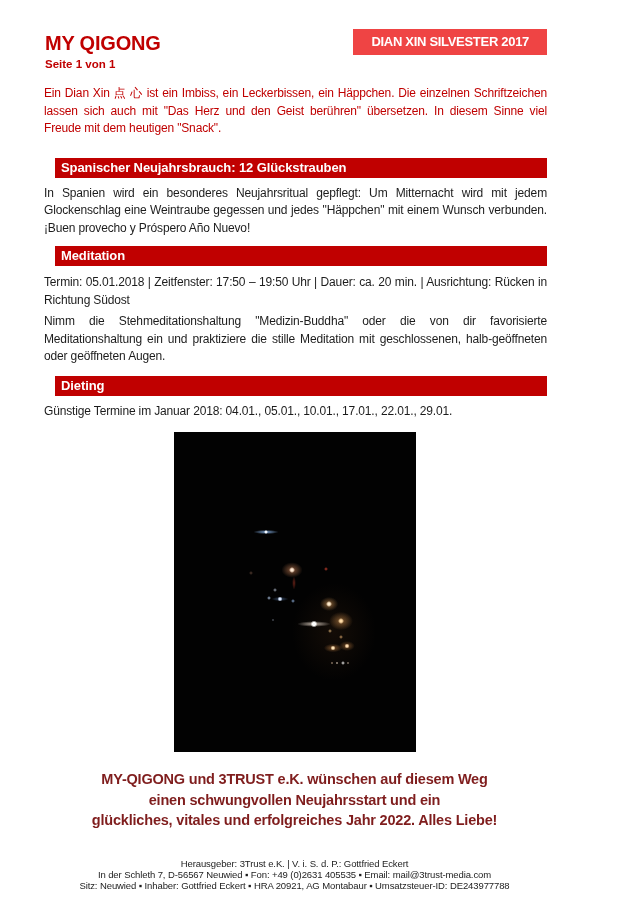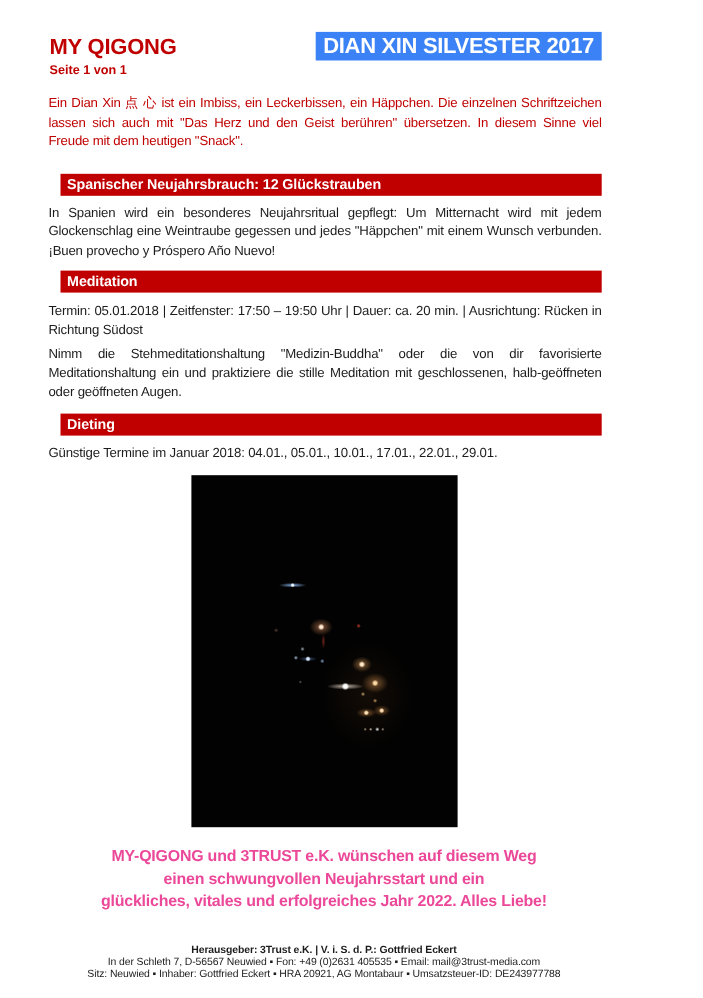--- a/index.html
+++ b/index.html
@@ -16,23 +16,23 @@
   .header{display:flex;justify-content:space-between;align-items:flex-start;}
   .title{
     color:#C00000;font-weight:bold;font-size:20px;line-height:20px;
     letter-spacing:-0.2px;padding-left:3px;
   }
   .subtitle{
     color:#C00000;font-weight:bold;font-size:11.5px;line-height:12px;
     margin-top:5px;padding-left:3px;
   }
   .edition-badge{
-    background:#3b82f6;color:#ffffff;font-weight:bold;
-    font-size:20px;line-height:20px;letter-spacing:-0.3px;
-    padding:3px 7px;margin-top:-4px;white-space:nowrap;
+    background:#ef4444;color:#ffffff;font-weight:bold;
+    font-size:13px;line-height:20px;letter-spacing:-0.3px;
+    padding:3px 18px;margin-top:-4px;white-space:nowrap;
   }
   p{margin:0;}
   .intro{
     margin-top:15px;
     color:#C00000;
     font-size:12px;line-height:17.5px;letter-spacing:-0.15px;
     text-align:justify;padding-left:2px;
     hyphens:auto;-webkit-hyphens:auto;
   }
   .section-bar{
@@ -83,32 +83,32 @@
       radial-gradient(circle 2.5px at 173px 214px, #ffdcb0 40%, rgba(255,220,176,0) 100%),
       radial-gradient(ellipse 11px 7px at 173px 214px, rgba(235,155,80,0.45), rgba(235,155,80,0) 70%),
       radial-gradient(circle 1.5px at 158px 231px, rgba(210,180,150,0.8), rgba(210,180,150,0) 100%),
       radial-gradient(circle 1.5px at 163px 231px, rgba(235,215,195,0.9), rgba(235,215,195,0) 100%),
       radial-gradient(circle 2px at 169px 231px, rgba(255,255,255,0.95), rgba(255,255,255,0) 100%),
       radial-gradient(circle 1.5px at 174px 231px, rgba(205,185,165,0.8), rgba(205,185,165,0) 100%),
       radial-gradient(ellipse 60px 70px at 160px 200px, rgba(110,65,30,0.16), rgba(110,65,30,0) 70%);
   }
   .message{
     margin-top:17px;
-    color:#ec4899;font-weight:bold;
+    color:#7f1d1d;font-weight:bold;
     font-size:14.5px;line-height:20.5px;letter-spacing:-0.2px;
     text-align:center;
   }
   .imprint{
     margin-top:27px;
     text-align:center;
     font-size:9.5px;line-height:11px;letter-spacing:-0.1px;
     color:#1c1c1c;
   }
   .imprint-title{color:#C00000;font-weight:bold;}
-  .imprint-bold{font-weight:bold;}
+  .imprint-bold{font-weight:normal;}
 </style>
 </head>
 <body>
 
 <div class="page">
 
   <div class="header">
     <div>
       <div class="title">MY QIGONG</div>
       <div class="subtitle">Seite 1 von 1</div>

